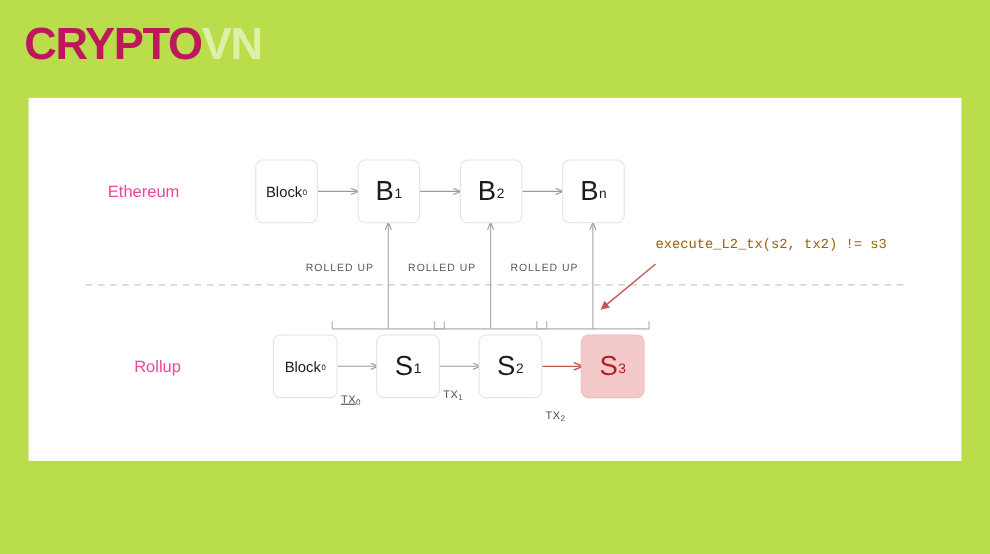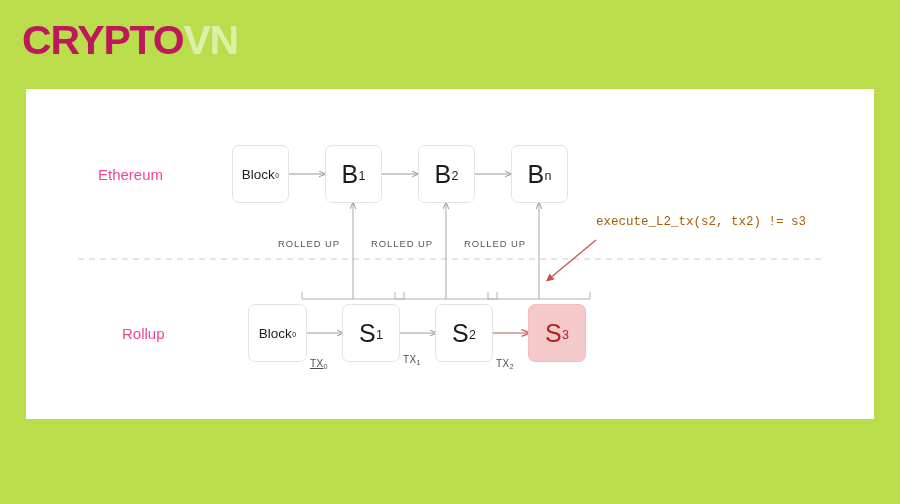--- a/index.html
+++ b/index.html
@@ -229,21 +229,21 @@
         <span>S</span>
           <sub>3</sub>
       </div>
 
       <div class="cap tx" style="left:284px; top:253px;text-decoration:underline;">
         <span>TX</span><sub>0</sub>
       </div>
       <div class="cap tx" style="left:377px; top:249px;">
         <span>TX</span><sub>1</sub>
       </div>
-      <div class="cap tx" style="left:470px; top:253px;">
+      <div class="cap tx" style="left:470px; top:268px;">
         <span>TX</span><sub>2</sub>
       </div>
 
       <div class="annotation">
         <div class="ln2">execute_L2_tx(s2, tx2) != s3</div>
       </div>
 
     </div>
   </div>
 </div>

